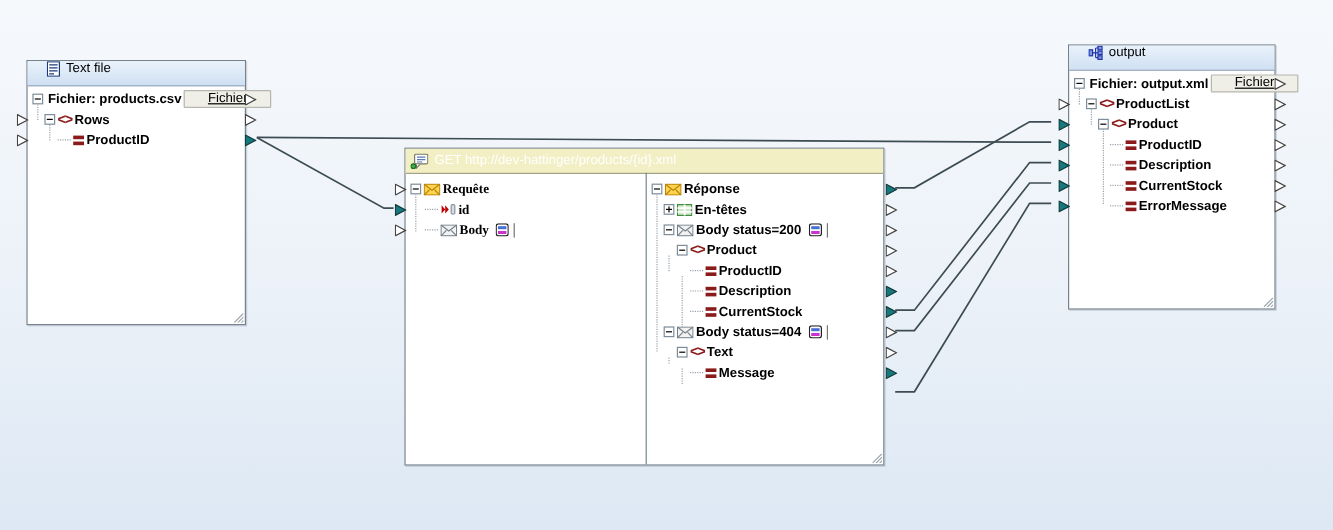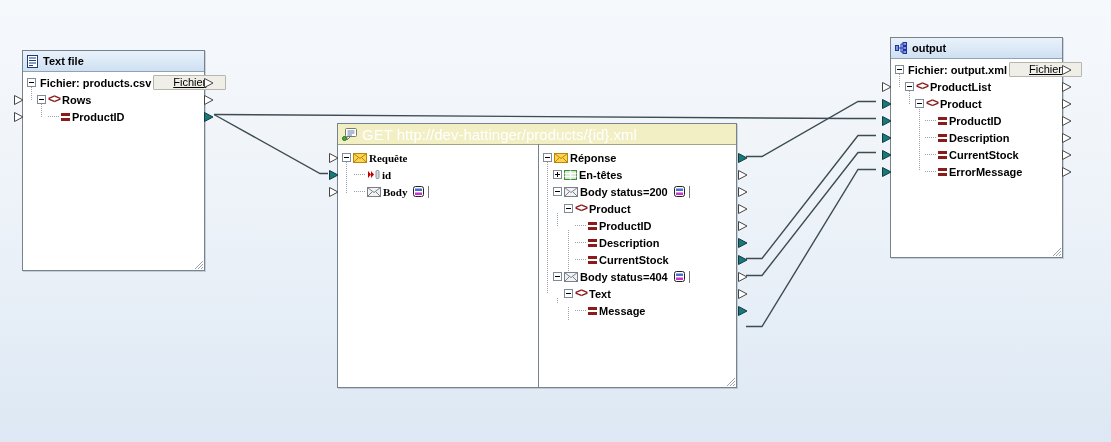--- a/index.html
+++ b/index.html
@@ -2,23 +2,23 @@
 <html><head>
 <meta charset="utf-8">
 <style>
   html,body{margin:0;padding:0;}
   body{font-family:"Liberation Sans",sans-serif;}
   .canvas{position:relative;width:1111px;height:442px;overflow:hidden;
     background:linear-gradient(180deg,#f6f9fc 0%,#eef3f9 45%,#dde8f4 100%);}
   svg.wires{position:absolute;left:0;top:0;z-index:1;}
   .comp{position:absolute;z-index:2;background:#fff;border:1px solid #76838e;
     box-shadow:1px 1px 0 rgba(90,105,120,.25);box-sizing:border-box;}
-  .titlebar{height:20px;display:flex;align-items:center;gap:5px;padding:0 4px;
+  .titlebar{height:20px;display:flex;gap:5px;padding:0 16px;
     background:linear-gradient(180deg,#e9f2fb,#cfe0f2);border-bottom:1px solid #8fa3b8;
-    font-size:11px;color:#000;font-weight:bold;}
+    font-size:11px;color:#000;}
   .wsheader{height:20px;display:flex;align-items:center;gap:5px;padding:0 4px;
     background:#f2efc4;border-bottom:1px solid #a2a284;font-size:11px;color:#fff;}
   .body{position:relative;padding-top:2px;}
   .row{position:relative;height:17px;display:flex;align-items:center;gap:2px;font-size:11px;}
   .lb{font-weight:bold;color:#000;white-space:nowrap;}
   .fbtn{margin-left:auto;margin-right:2px;font-size:11px;color:#000;text-decoration:underline;
     background:#efeee7;border:1px solid #b6b6ae;border-radius:1px;padding:0 19px;line-height:13px;}
   
   .cn{position:absolute;width:10px;height:10px;top:50%;margin-top:-5px;z-index:3;}
   .cn.l{left:-9px;} .cn.r{right:-10px;}
@@ -30,21 +30,21 @@
   .ic-eq{flex:0 0 9px;width:9px;height:8px;border-top:3px solid #8b1a1a;border-bottom:3px solid #8b1a1a;box-sizing:border-box;}
   .ic-elem{color:#8b1a1a;font-weight:bold;font-size:12px;line-height:9px;letter-spacing:-1px;}
   .ic-elem::before{content:"<>";}
   .tw{width:11px;height:0;border-top:1px dotted #9aa4ad;}
   .sep{width:1px;height:12px;background:#777;margin-left:2px;}
   .vg{position:absolute;width:0;border-left:1px dotted #9aa4ad;}
   .grip{position:absolute;right:1px;bottom:1px;}
   .colsplit{position:absolute;top:20px;bottom:0;left:200px;width:1px;background:#76838e;}
   .col{position:absolute;top:20px;width:200px;}
   .col.left{left:0;} .col.right{left:201px;width:199px;}
-  .wstitle{font-size:15px;color:#fff;white-space:nowrap;overflow:hidden;}
+  .wstitle{font-size:11px;color:#fff;white-space:nowrap;overflow:hidden;}
 </style>
 </head>
 <body>
 
 <div class="canvas">
 
   <svg class="wires" width="1111" height="442">
     <g fill="none" stroke="#3c4c52" stroke-width="1.4">
       <path d="M214,114.5 L320,173.5 L328,173.5"></path>
       <path d="M214,114.5 L848,118.5 L876,118.5"></path>

